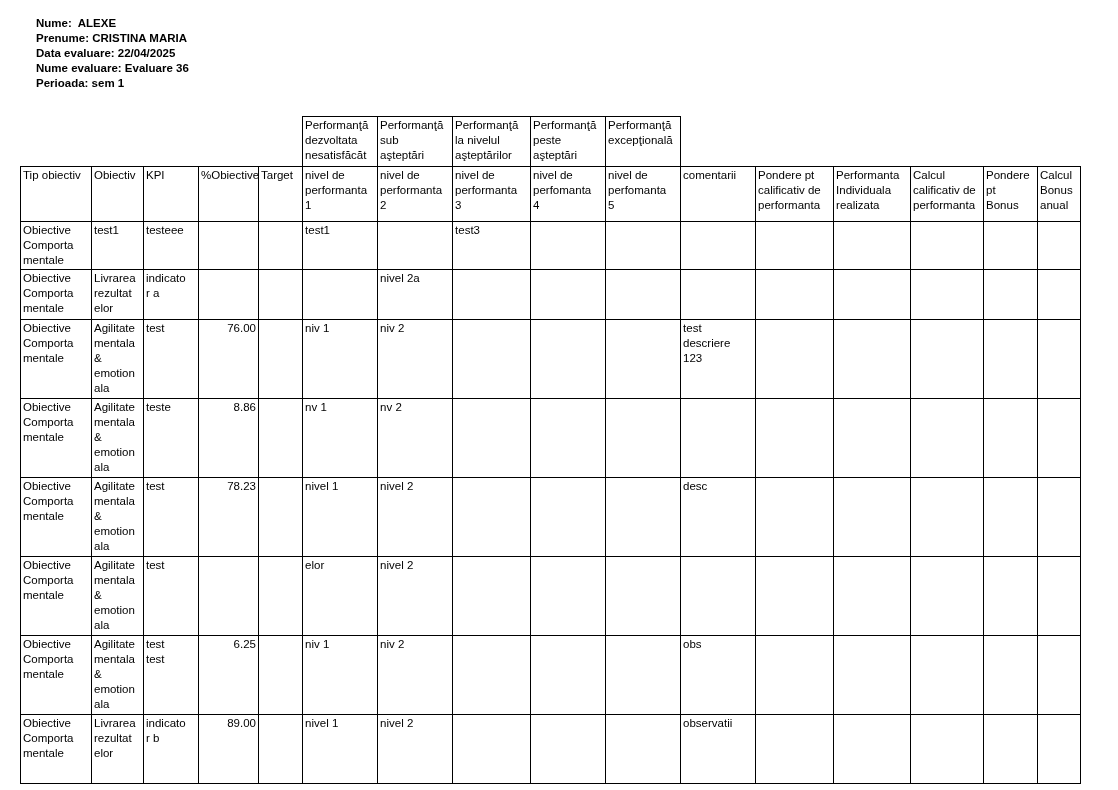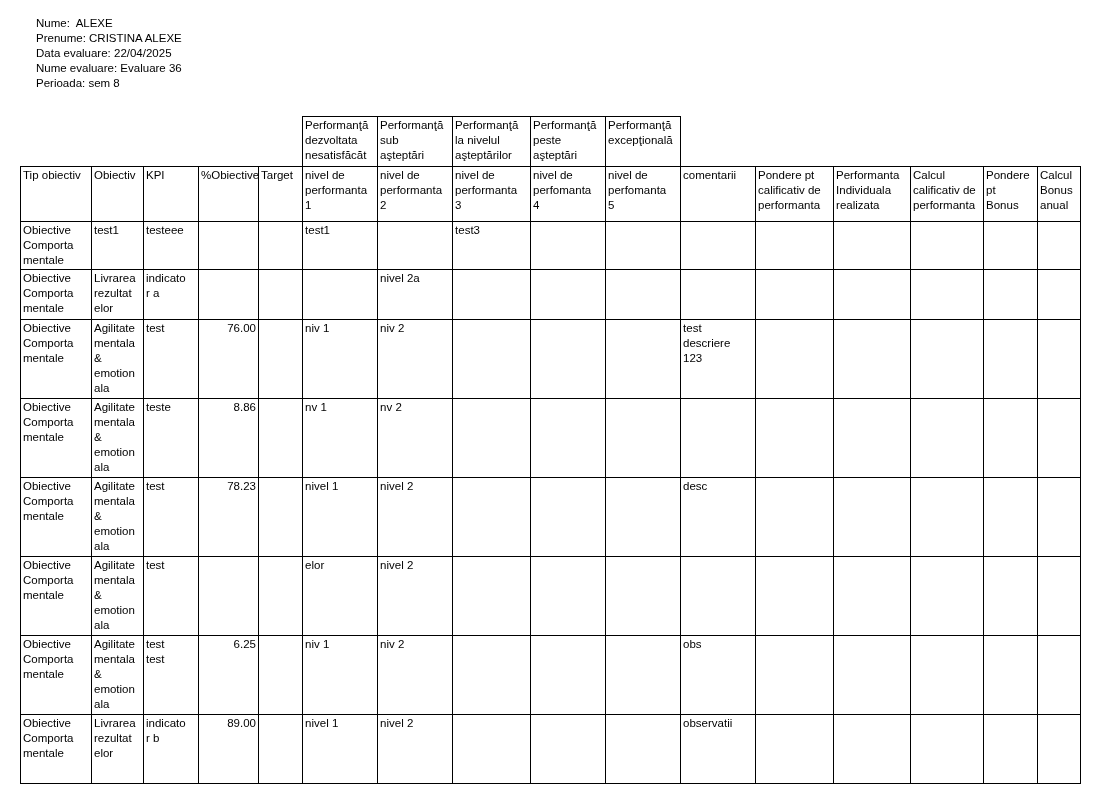--- a/index.html
+++ b/index.html
@@ -17,20 +17,21 @@
   }
   .info-block {
     position: absolute;
     left: 36px;
     top: 16px;
     font-size: 11.5px;
     line-height: 15px;
   }
   .info-line {
     white-space: pre; 
+    font-weight: bold;
   }
   table.report {
     position: absolute;
     left: 20px;
     top: 116px;
     width: 1060px;
     border-collapse: collapse;
     table-layout: fixed;
     font-size: 11.5px;
     line-height: 15px;
@@ -51,24 +52,24 @@
   td.num {
     text-align: right;
     padding-right: 5px;
   }
 </style>
 </head>
 <body>
 
 <div class="info-block">
   <div class="info-line">Nume:  ALEXE</div>
-  <div class="info-line">Prenume: CRISTINA ALEXE</div>
+  <div class="info-line">Prenume: CRISTINA MARIA</div>
   <div class="info-line">Data evaluare: 22/04/2025</div>
   <div class="info-line">Nume evaluare: Evaluare 36</div>
-  <div class="info-line">Perioada: sem 8</div>
+  <div class="info-line">Perioada: sem 1</div>
 </div>
 
 <table class="report">
   <colgroup>
     <col style="width:71px">
       <col style="width:52px">
       <col style="width:55px">
     <col style="width:60px">
       <col style="width:44px">
       <col style="width:75px">

